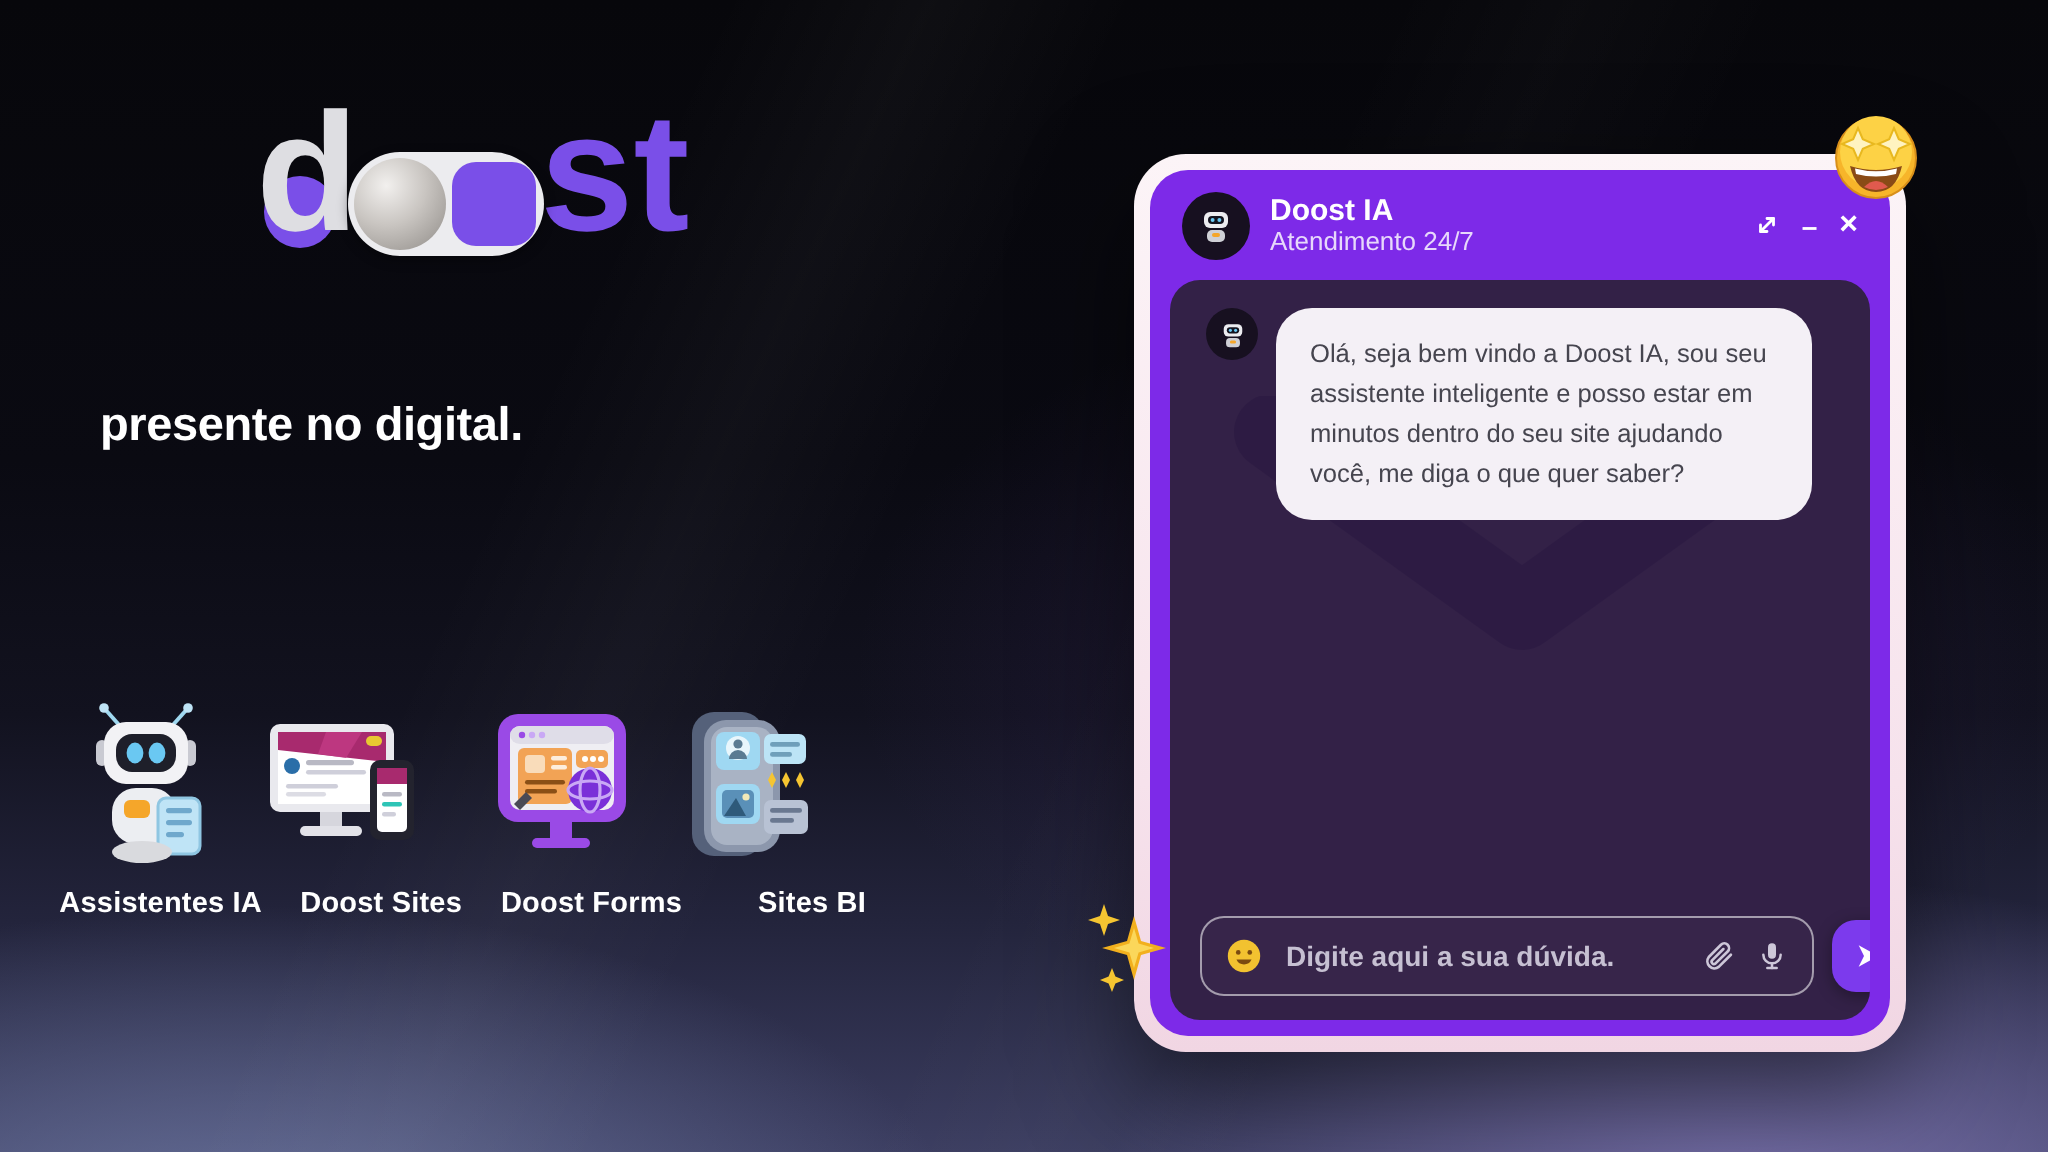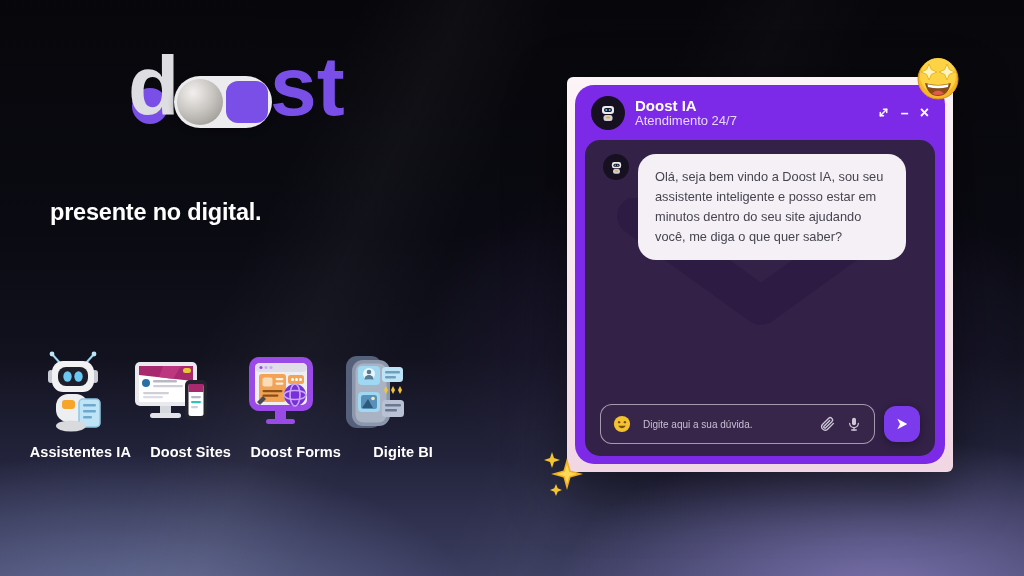--- a/index.html
+++ b/index.html
@@ -26,40 +26,40 @@
   
   .hero-title{position:absolute;left:50px;top:164px;margin:0;font-size:23.5px;line-height:32px;font-weight:700;color:#ffffff;letter-spacing:-.2px;white-space:nowrap;}
   .hero-desc{position:absolute;left:50px;top:242px;width:386px;font-size:15.5px;line-height:23px;color:#dcdde8;}
   .hero-desc b{color:#ffffff;}
   
   .feature{position:absolute;top:350px;width:116px;text-align:right;}
   .feature .ic{display:block;margin:0 auto;}
   .feature .lbl{display:block;margin-top:6px;font-size:14.5px;font-weight:700;color:#ffffff;letter-spacing:.1px;}
   .f1{left:15px;} .f2{left:115px;} .f3{left:225px;} .f4{left:317px;}
   
-  .chat-frame{position:absolute;left:567px;top:77px;width:386px;height:395px;border-radius:6px;
+  .chat-frame{position:absolute;left:567px;top:77px;width:386px;height:449px;border-radius:26px;
     background:linear-gradient(180deg,#fcf4f7 0%,#f6e2ec 70%,#f1d6e3 100%);
     box-shadow:0 20px 55px rgba(0,0,0,.5);}
   .chat-panel{position:absolute;inset:8px;border-radius:19px;background:#7d2ae8;}
   .chat-header{position:absolute;left:0;right:0;top:0;height:55px;display:flex;align-items:center;padding:0 16px;box-sizing:border-box;}
   .chat-avatar{width:34px;height:34px;border-radius:50%;background:#171020;flex:0 0 auto;display:flex;align-items:center;justify-content:center;overflow:hidden;}
   .chat-headtxt{margin-left:10px;}
   .chat-title{font-size:15px;font-weight:700;color:#ffffff;line-height:17px;}
   .chat-subtitle{font-size:13px;color:rgba(255,255,255,.82);line-height:14px;}
   .chat-controls{margin-left:auto;display:flex;align-items:center;gap:11px;}
   .ctl{background:none;border:none;padding:0;margin:0;color:#ffffff;cursor:pointer;display:flex;align-items:center;font-family:inherit;}
   .ctl-glyph{font-size:14px;font-weight:700;line-height:14px;color:#fff;}
   .chat-body{position:absolute;left:10px;right:10px;top:55px;bottom:8px;border-radius:15px;background:#332147;overflow:hidden;}
   .watermark{position:absolute;left:26px;top:58px;opacity:.5;}
   .msg-row{position:absolute;left:18px;top:14px;display:flex;align-items:flex-start;gap:9px;}
   .msg-avatar{width:26px;height:26px;border-radius:50%;background:#171020;flex:0 0 auto;display:flex;align-items:center;justify-content:center;overflow:hidden;}
   .bubble{max-width:268px;background:#f4f0f6;border-radius:18px;padding:13px 17px;font-size:12.8px;line-height:20px;color:#46454f;box-sizing:border-box;}
   .input-row{position:absolute;left:15px;right:15px;bottom:12px;height:40px;display:flex;align-items:center;}
   .input-box{flex:1;height:40px;border:1.5px solid rgba(255,255,255,.55);border-radius:12px;display:flex;align-items:center;gap:10px;padding:0 12px;box-sizing:border-box;background:rgba(255,255,255,.02);}
-  .input-box input{flex:1;background:transparent;border:none;outline:none;font-family:inherit;font-size:10px;color:#d946ef;min-width:0;}
+  .input-box input{flex:1;background:transparent;border:none;outline:none;font-family:inherit;font-size:14px;color:#d946ef;min-width:0;font-weight:bold;}
   .input-box input::placeholder{color:#c6c0d2;}
   .icon-btn{background:none;border:none;padding:0;margin:0;cursor:pointer;display:flex;align-items:center;}
   .send-btn{width:36px;height:36px;margin-left:9px;flex:0 0 auto;border:none;border-radius:12px;background:#7c3aed;cursor:pointer;display:flex;align-items:center;justify-content:center;box-shadow:0 2px 8px rgba(0,0,0,.35);}
   
   .emoji-corner{position:absolute;left:915px;top:56px;z-index:5;}
   .sparkles-corner{position:absolute;left:540px;top:446px;z-index:5;}
 </style>
 </head>
 <body>
 
@@ -172,21 +172,21 @@
       <polygon points="62,36 64,40 62,44 60,40" fill="#f5c531"></polygon>
       <polygon points="69,36 71,40 69,44 67,40" fill="#f5c531"></polygon>
       <rect x="27" y="42" width="22" height="20" rx="4" fill="#9fd8f2"></rect>
       <rect x="30" y="45" width="16" height="14" rx="2.5" fill="#5a90b8"></rect>
       <polygon points="31,58 37,49 42,58" fill="#2e5a7a"></polygon>
       <circle cx="42" cy="48.5" r="1.8" fill="#f2e9b8"></circle>
       <rect x="51" y="50" width="22" height="17" rx="3.5" fill="#b8c2d4"></rect>
       <rect x="54" y="54" width="16" height="2.4" rx="1.2" fill="#6a7890"></rect>
       <rect x="54" y="59" width="12" height="2.4" rx="1.2" fill="#6a7890"></rect>
     </svg>
-    <span class="lbl">Digite BI</span>
+    <span class="lbl">Sites BI</span>
   </div>
 
   <div class="chat-frame">
     <div class="chat-panel">
       <div class="chat-header">
         <div class="chat-avatar">
           <svg width="22" height="22" viewBox="0 0 22 22">
             <rect x="5" y="4" width="12" height="8" rx="3" fill="#ececf0"></rect>
             <rect x="7" y="6" width="8" height="4" rx="2" fill="#141420"></rect>
             <circle cx="9.3" cy="8" r="1" fill="#6ac8f2"></circle>

